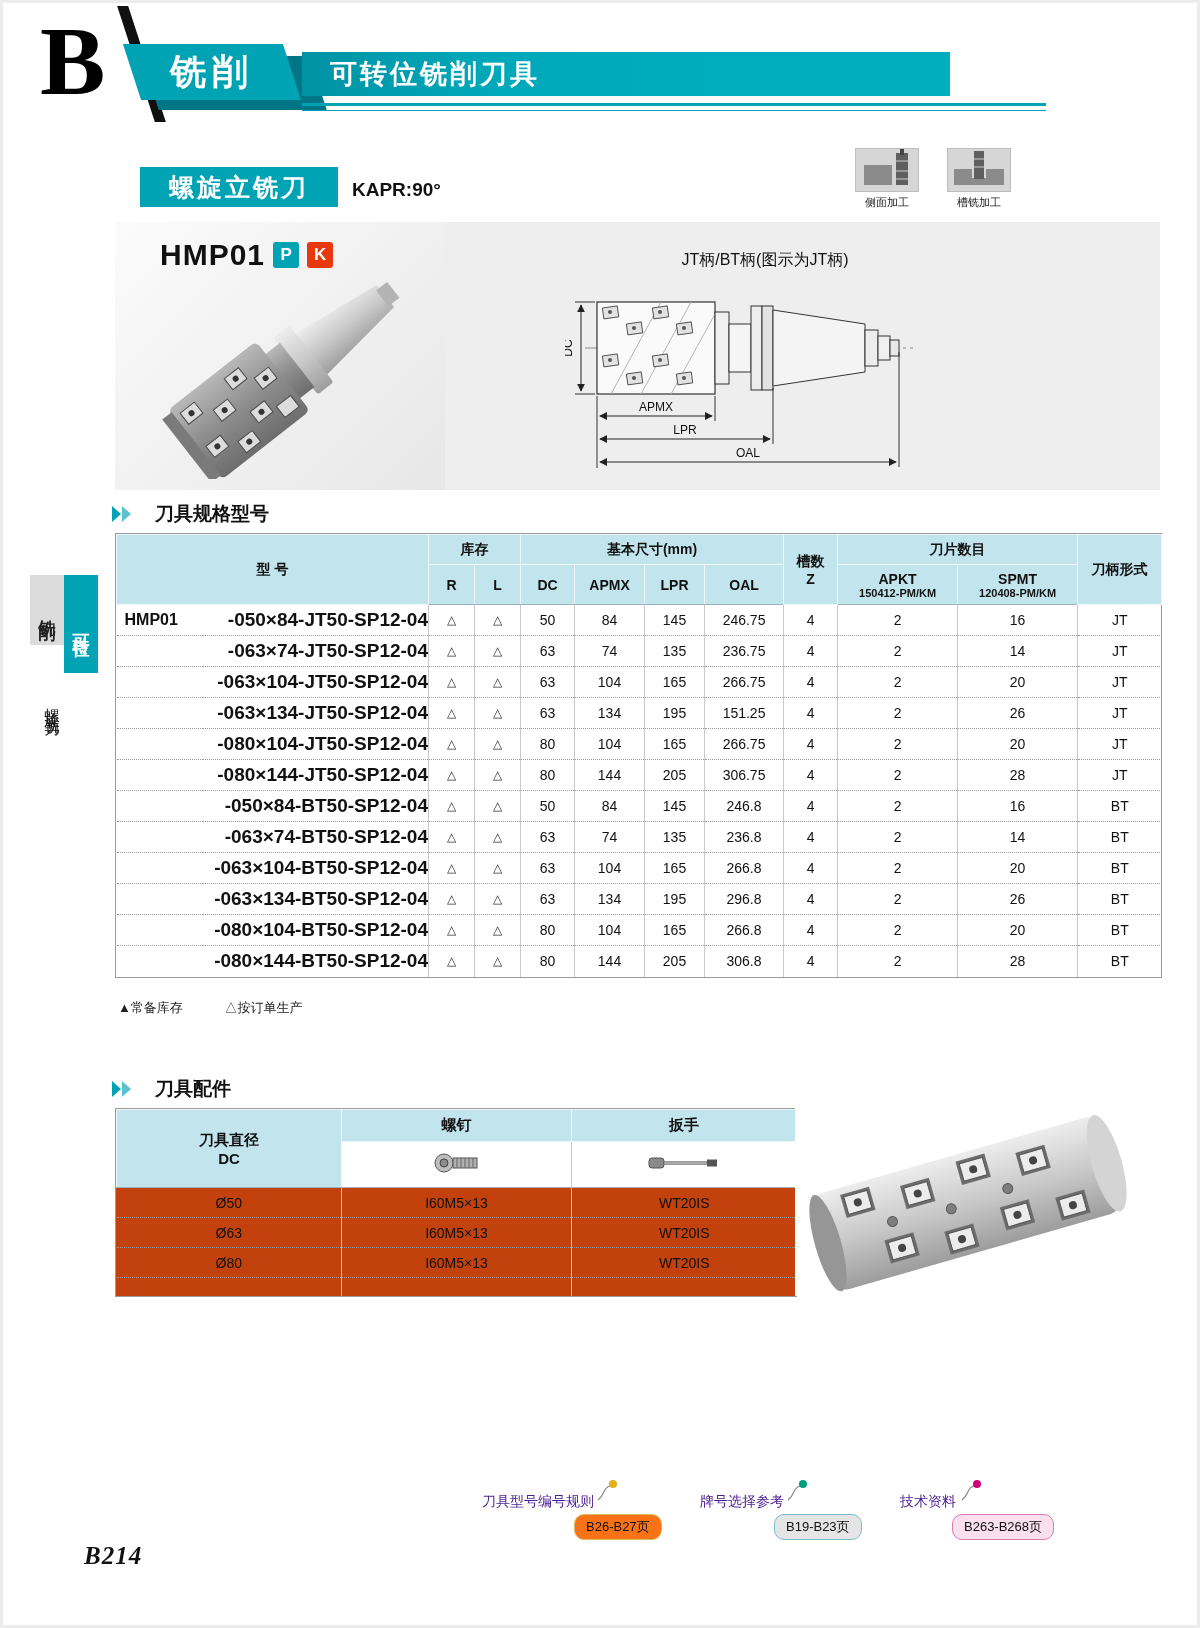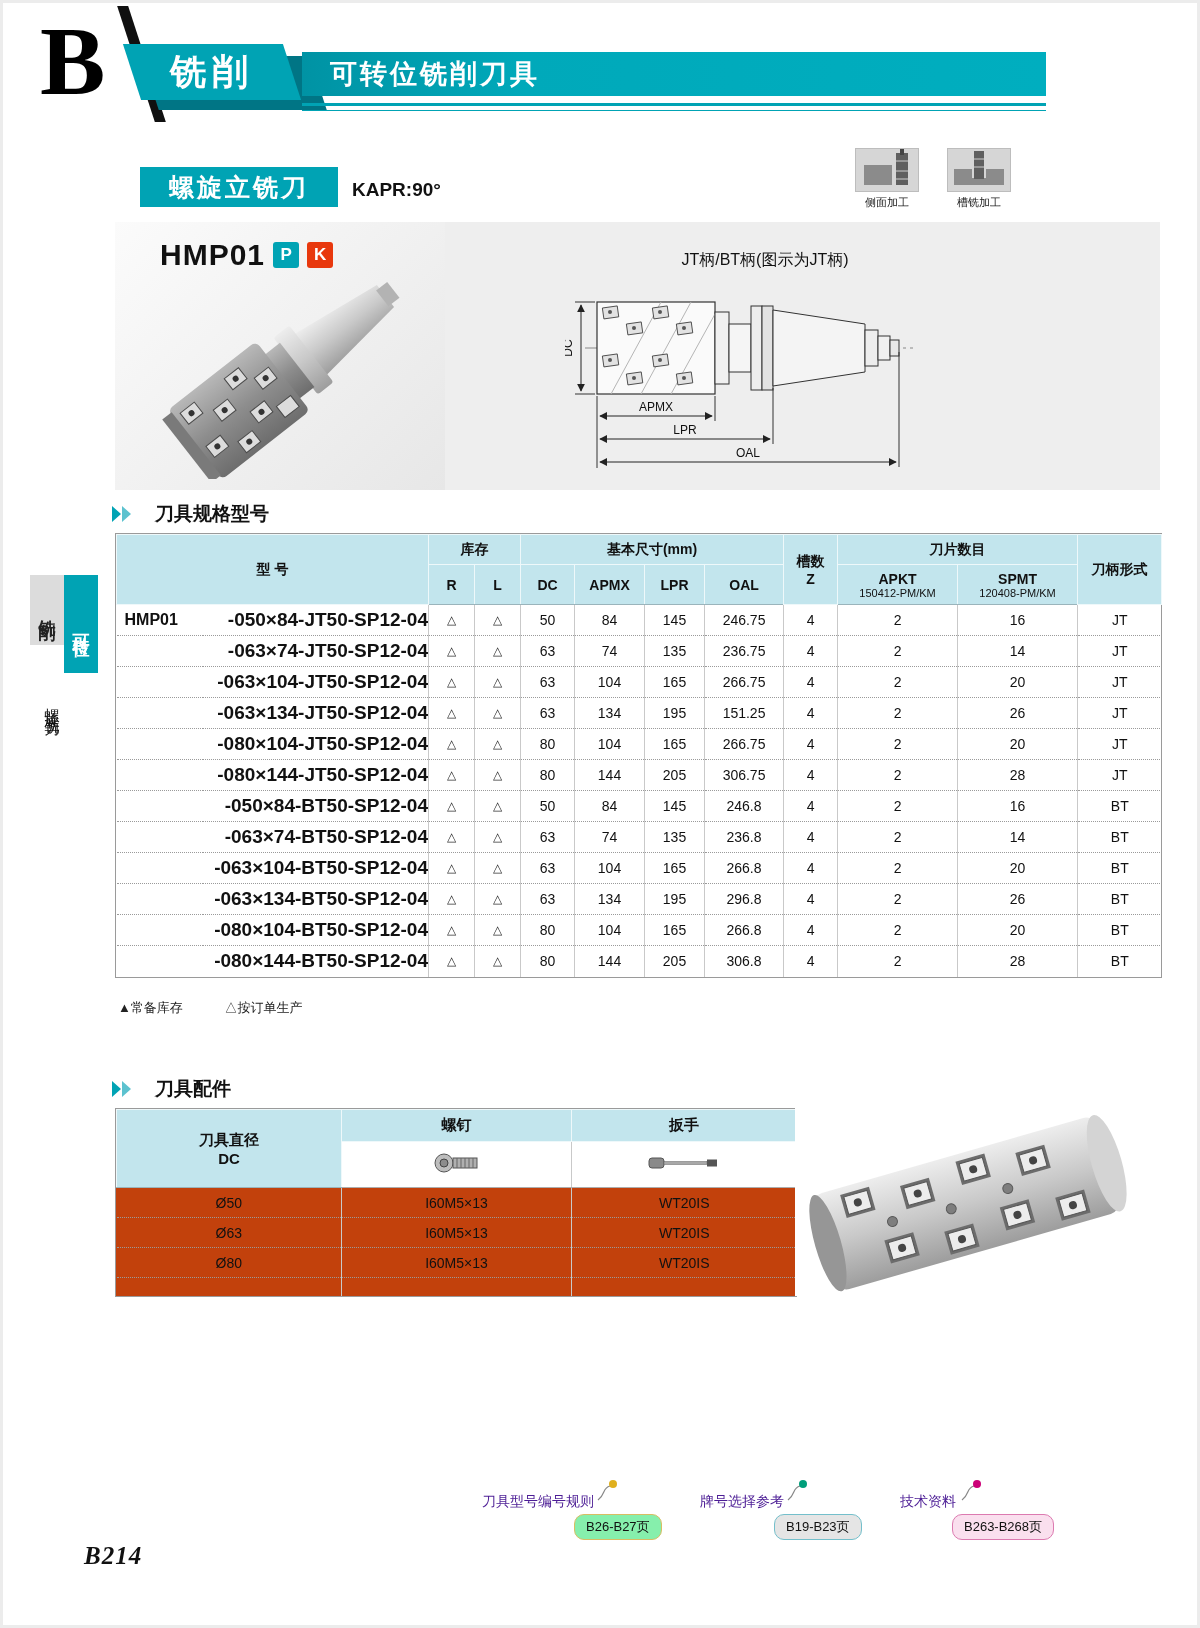--- a/index.html
+++ b/index.html
@@ -14,21 +14,21 @@
   .big-b { position:absolute; left:40px; top:12px; font-family:"Liberation Serif", serif;
            font-weight:bold; font-size:98px; line-height:1; color:#000; }
   .black-slash { position:absolute; left:136px; top:6px; width:11px; height:116px;
                  background:#101010; transform:skewX(18deg); }
   .cat-band-shadow { position:absolute; left:150px; top:56px; width:168px; height:54px;
                      background:#007585; transform:skewX(18deg); }
   .cat-band { position:absolute; left:132px; top:44px; width:160px; height:56px;
               background:#00a3b4; transform:skewX(18deg);
               display:flex; align-items:center; justify-content:center; }
   .cat-band span { transform:skewX(-18deg); color:#fff; font-size:36px; font-weight:bold; letter-spacing:6px; }
-  .banner { position:absolute; left:302px; top:52px; width:744px; height:44px;
+  .banner { position:absolute; left:302px; top:52px; width:648px; height:44px;
             background:linear-gradient(90deg,#0093a4,#00a9ba 30%,#00aebf);
             color:#fff; font-size:27px; font-weight:bold; letter-spacing:3px;
             line-height:44px; padding-left:28px; }
   .banner-line1 { position:absolute; left:302px; top:103px; width:744px; height:3px; background:#00a3b4; }
   .banner-line2 { position:absolute; left:302px; top:110px; width:744px; height:1px; background:#00a3b4; }
 
   
   .side-tabs { position:absolute; left:30px; top:575px; display:flex; align-items:flex-start; }
   .side-tab { writing-mode:vertical-rl; text-orientation:upright; width:34px;
               text-align:center; font-weight:bold; font-size:17px; letter-spacing:3px;
@@ -70,21 +70,21 @@
   .sec-head.acc  { left:112px; top:1076px; }
 
   
   .spec-wrap { position:absolute; left:115px; top:533px; width:1047px; border:1px solid #9a9a9a; background:#fff; }
   table.spec-table { border-collapse:collapse; table-layout:fixed; width:1045px; }
   .spec-table th { background:#c2e5ed; border:1px solid #eef8fa; font-weight:bold; color:#111;
                    font-size:14px; padding:1px 0; text-align:center; }
   .spec-table thead tr:first-child th { height:30px; }
   .spec-table thead tr:nth-child(2) th { height:40px; }
   .spec-table thead tr:last-child th { border-bottom:1px solid #9ab4bb; }
-  .spec-table th .sub { font-size:11px; font-weight:normal; }
+  .spec-table th .sub { font-size:11px; font-weight:bold; }
   .spec-table td { border-left:1px solid #c9c9c9; border-bottom:1px dotted #9a9a9a;
                    text-align:center; height:31px; font-size:14px; color:#111; }
   .spec-table td.col-series { border-left:none; text-align:left; padding-left:8px;
                               font-weight:bold; font-size:16px; }
   .spec-table td.col-model { border-left:none; text-align:right; font-weight:bold; font-size:19px; }
   .spec-table td.col-r, .spec-table td.col-l { font-size:12px; color:#333; }
   .spec-table tbody tr:last-child td { border-bottom:none; }
   .footnote { position:absolute; left:118px; top:999px; font-size:13px; color:#222; }
   .footnote span { margin-right:38px; }
 
@@ -624,21 +624,21 @@
     </g>
   </g>
 </svg>
 
 <div class="flink" style="left:482px; top:1492px;">
   <span class="flink-label">刀具型号编号规则</span>
   <svg class="squig" style="left:114px;" width="26" height="24" viewBox="0 0 26 24">
     <path d="M2,22 C10,16 6,10 14,8" fill="none" stroke="#888" stroke-width="1.2"></path>
     <circle cx="17" cy="6" r="4" fill="#e0b01e"></circle>
   </svg>
-  <div class="flink-badge" style="left:92px; background:#86efac; border-color:#d9bd62;">B26-B27页</div>
+  <div class="flink-badge" style="left:92px; background:#f97316; border-color:#d9bd62;">B26-B27页</div>
 </div>
 
 <div class="flink" style="left:700px; top:1492px;">
   <span class="flink-label">牌号选择参考</span>
   <svg class="squig" style="left:86px;" width="26" height="24" viewBox="0 0 26 24">
     <path d="M2,22 C10,16 6,10 14,8" fill="none" stroke="#888" stroke-width="1.2"></path>
     <circle cx="17" cy="6" r="4" fill="#009e7a"></circle>
   </svg>
   <div class="flink-badge" style="left:74px; background:#e5e5e5; border-color:#74bfcb;">B19-B23页</div>
 </div>

